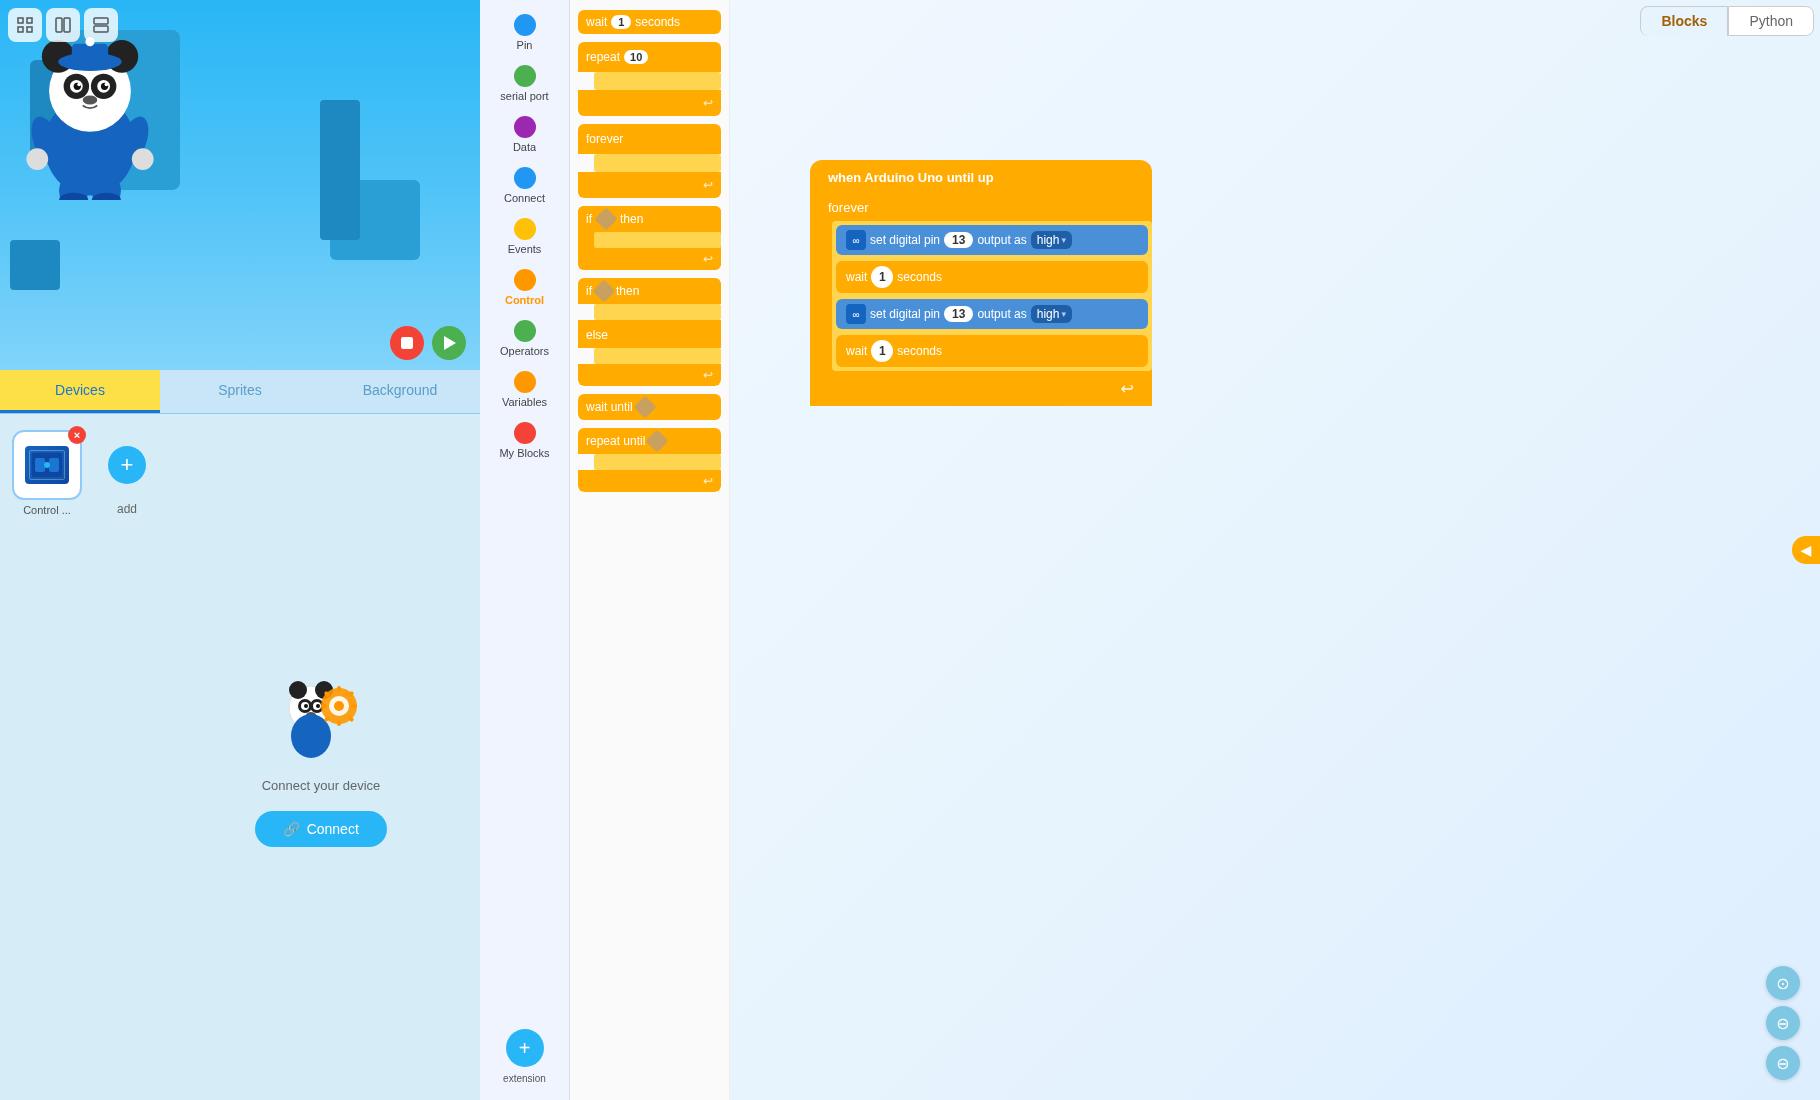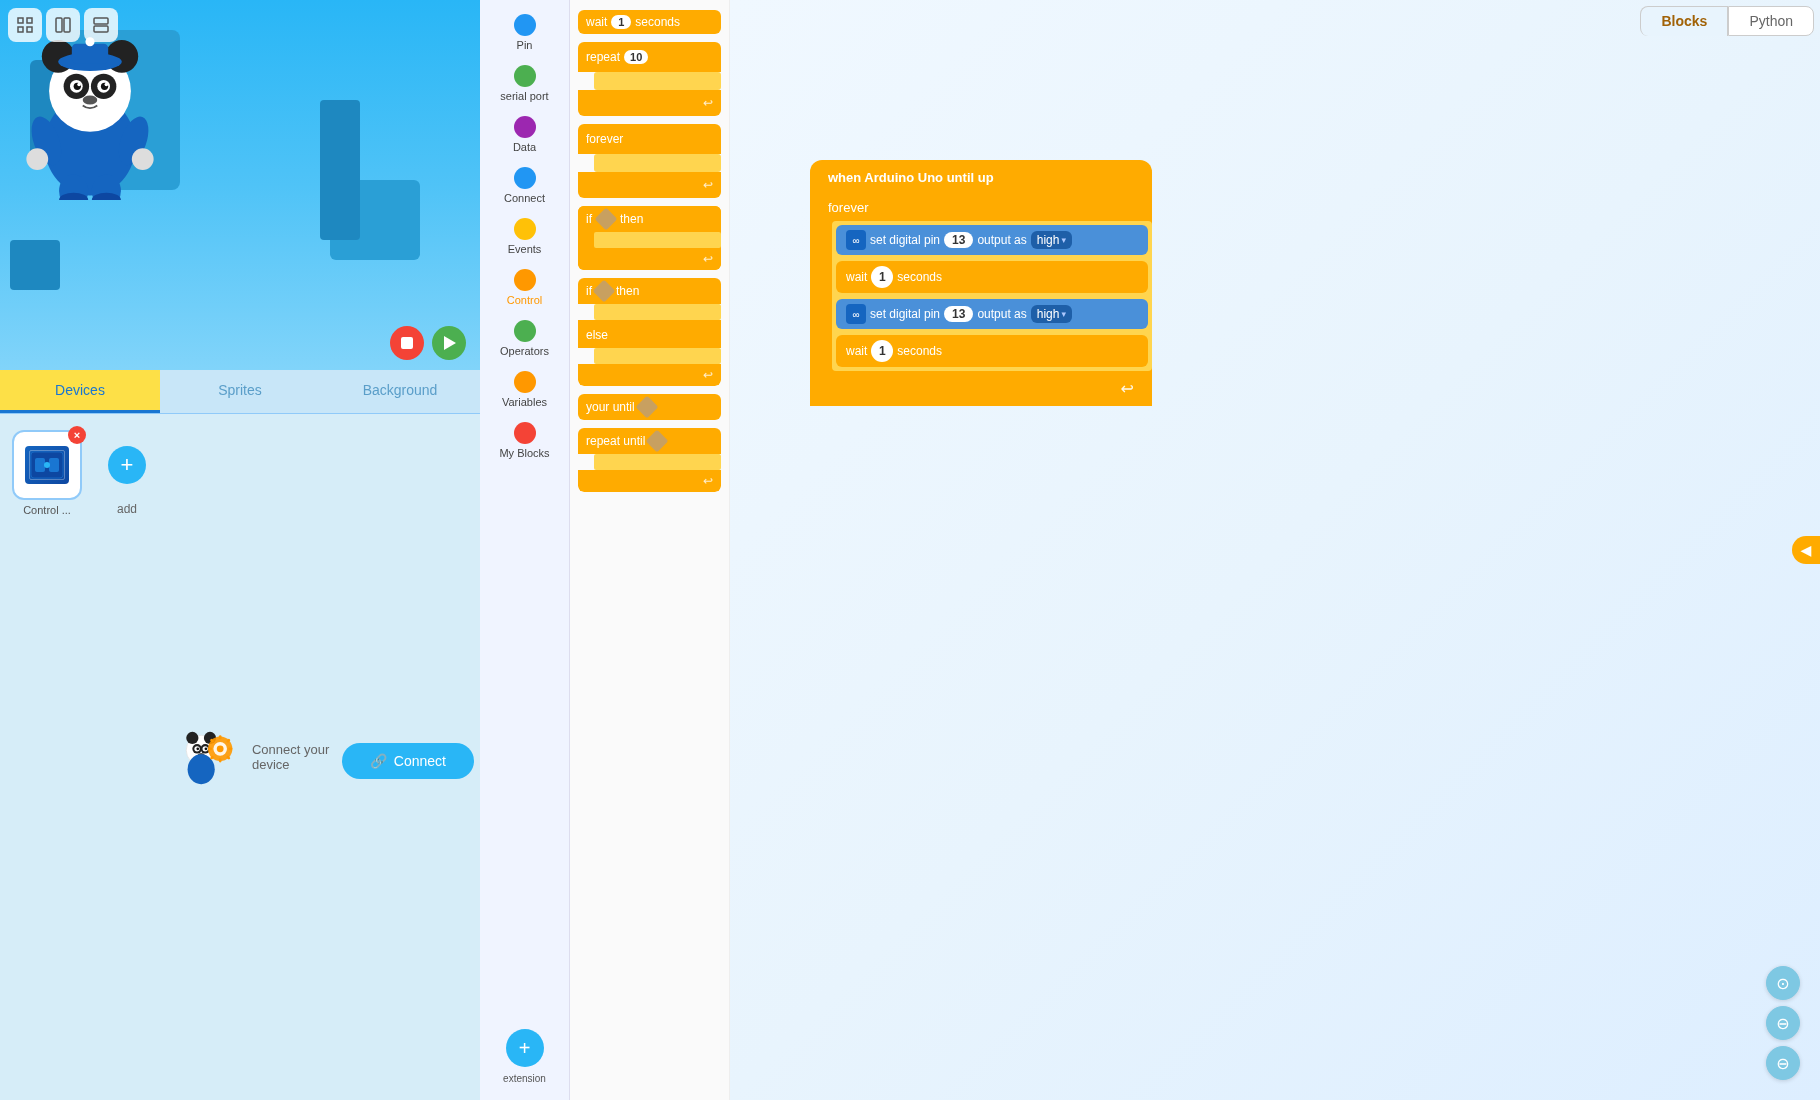--- a/index.html
+++ b/index.html
@@ -190,21 +190,21 @@
 
     .add-label {
       font-size: 12px;
       color: #666;
     }
 
     
     #connect-area {
       flex: 1;
       display: flex;
-      flex-direction: row;
+      flex-direction: column;
       align-items: center;
       justify-content: center;
       gap: 10px;
     }
 
     .connect-text {
       font-size: 13px;
       color: #666;
     }
 
@@ -252,21 +252,21 @@
       height: 22px;
       border-radius: 50%;
     }
 
     .palette-label {
       font-size: 11px;
       color: #444;
       text-align: center;
     }
 
-    .palette-item.active .palette-label { color: #ff9800; font-weight: 400; }
+    .palette-item.active .palette-label { color: #ff9800; font-weight: 700; }
 
     
     #extension-btn {
       margin-top: auto;
       width: 38px;
       height: 38px;
       background: #29b6f6;
       border-radius: 50%;
       display: flex;
       align-items: center;
@@ -841,21 +841,21 @@
     <div style="background:#ffab00;padding:5px 8px;">
       <span class="block-text">else</span>
     </div>
     <div style="background:#ffd54f;margin-left:16px;height:16px;border-radius:2px;"></div>
     <div style="background:#ffab00;height:22px;border-radius:0 0 6px 6px;display:flex;justify-content:flex-end;align-items:center;padding-right:8px;">
       <span style="color:rgba(255,255,255,0.8);font-size:12px;">↩</span>
     </div>
   </div>
 
   <div style="background:#ffab00;border-radius:6px;padding:5px 8px;display:flex;align-items:center;gap:4px;cursor:pointer;">
-    <span class="block-text">your until</span>
+    <span class="block-text">wait until</span>
     <div style="width:16px;height:16px;background:#c8a060;transform:rotate(45deg);border-radius:2px;display:inline-block;"></div>
   </div>
 
   <div style="border-radius:6px;overflow:hidden;cursor:pointer;">
     <div style="background:#ffab00;padding:5px 8px;display:flex;align-items:center;gap:4px;">
       <span class="block-text">repeat until</span>
       <div style="width:16px;height:16px;background:#c8a060;transform:rotate(45deg);border-radius:2px;display:inline-block;"></div>
     </div>
     <div style="background:#ffd54f;margin-left:16px;height:16px;border-radius:2px;"></div>
     <div style="background:#ffab00;height:22px;border-radius:0 0 6px 6px;display:flex;justify-content:flex-end;align-items:center;padding-right:8px;">

